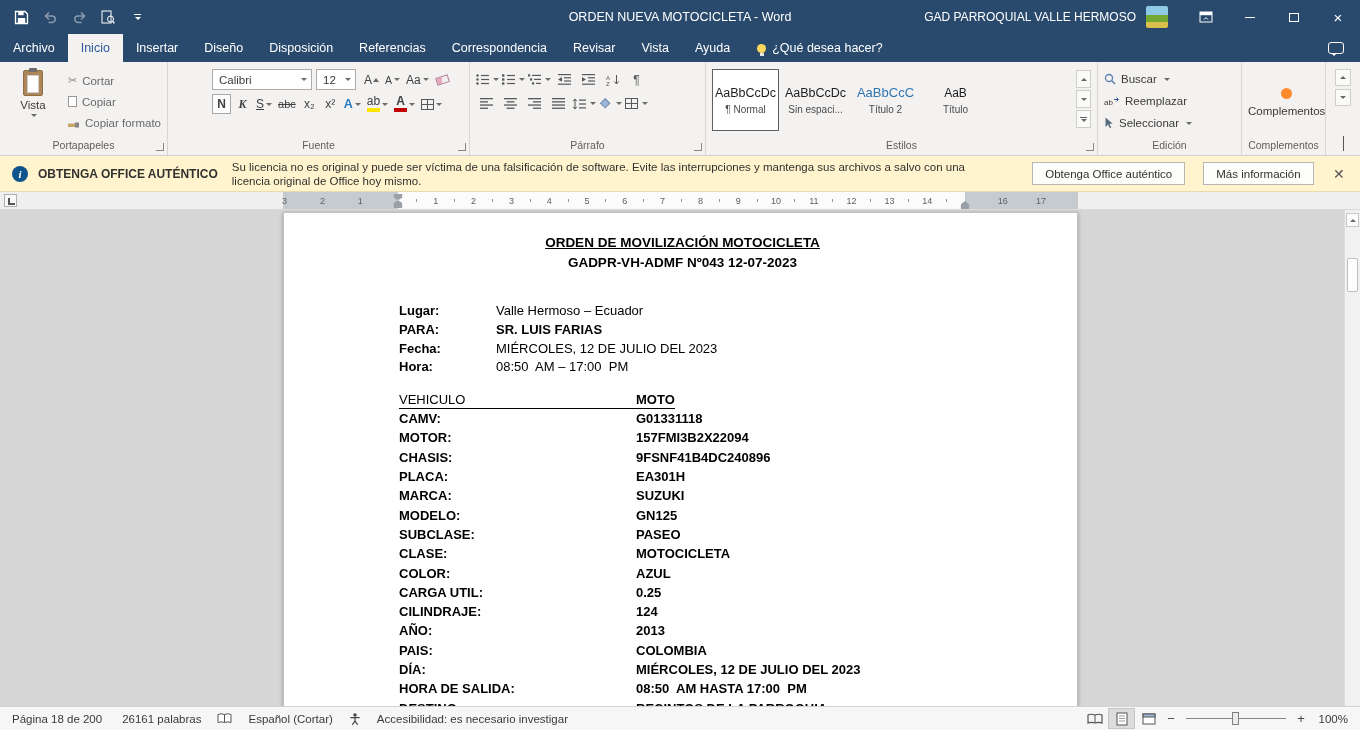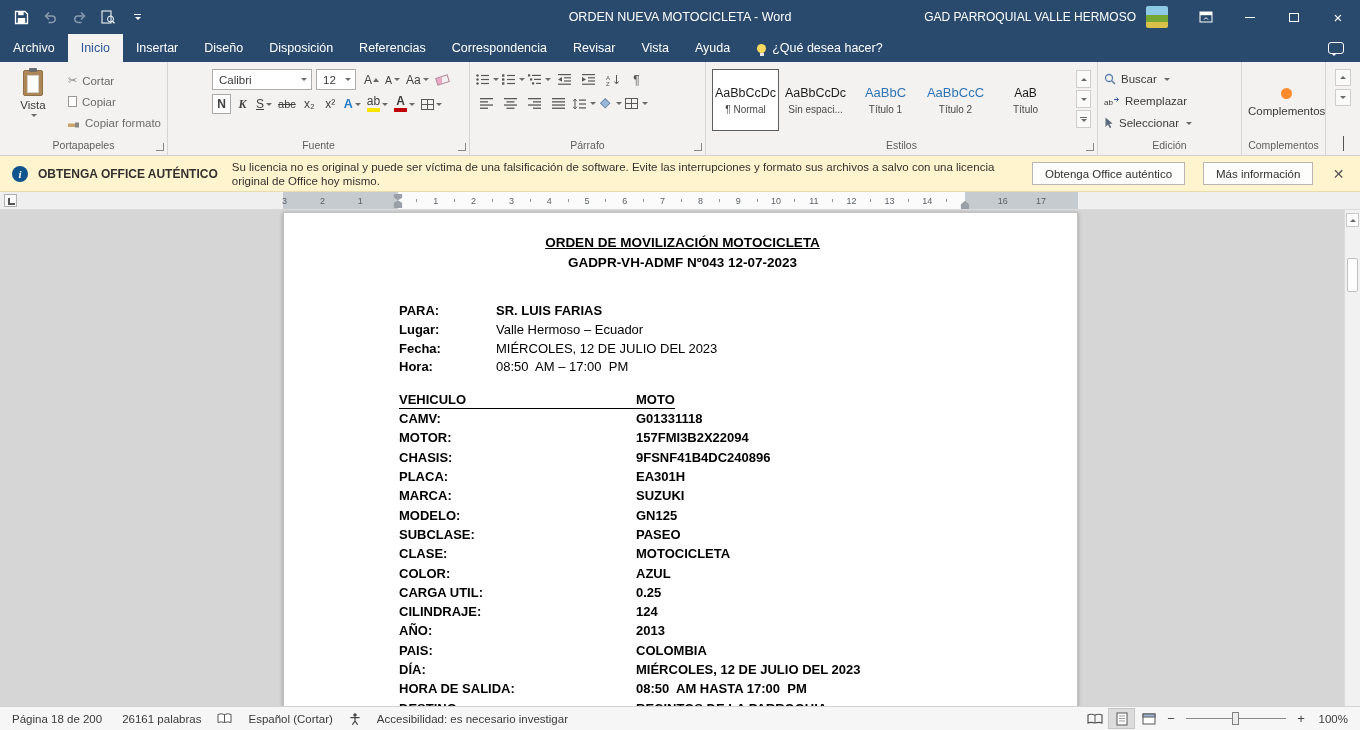--- a/index.html
+++ b/index.html
@@ -131,21 +131,21 @@
   .page { position:absolute; left:283px; top:2px; width:795px; height:560px; background:#fff; border:1px solid #c2c2c2; box-shadow:0 1px 4px rgba(0,0,0,.3); }
   .pc { padding:22px 0 0 115px; font-size:13px; color:#000; }
   .t1,.t2 { width:567px; text-align:center; font-weight:700; height:20px; font-size:13.5px; }
   .t1 { text-decoration:underline; }
   .sp28 { height:28px; } .sp14 { height:14px; }
   .dfrow { display:flex; height:18.8px; align-items:flex-start; }
   .dlabel { width:97px; font-weight:700; }
   .dvalue { white-space:pre; }
   .dvalue.b { font-weight:700; }
   .vhrow { display:flex; height:19px; }
-  .vh1 { width:237px; font-weight:700; border-bottom:1.5px solid #000; height:17px; }
+  .vh1 { width:237px; font-weight:400; border-bottom:1.5px solid #000; height:17px; }
   .vh2 { font-weight:700; border-bottom:1.5px solid #000; height:17px; }
   .trow { display:flex; height:19.3px; }
   .tlabel { width:237px; font-weight:700; }
   .tvalue { font-weight:700; white-space:pre; }
 
   .vscroll { position:absolute; right:0; top:0; width:16px; height:100%; background:#f1f1f1; border-left:1px solid #dcdcdc; }
   .varrow { width:13px; height:14px; margin:3px auto 0; background:#fdfdfd; border:1px solid #c8c8c8; display:flex; align-items:center; justify-content:center; }
   .vthumb { position:absolute; left:2px; top:48px; width:11px; height:34px; background:#fdfdfd; border:1px solid #c0c0c0; border-radius:2px; }
 
   
@@ -521,24 +521,20 @@
             <div class="styitem selected normal">
               <span class="sprev">AaBbCcDc</span>
               <span class="sname">¶ Normal</span>
             </div>
 
             <div class="styitem normal">
               <span class="sprev">AaBbCcDc</span>
               <span class="sname">Sin espaci...</span>
             </div>
 
-            <div class="styitem h1">
-              <span class="sprev">AaBbC</span>
-              <span class="sname">Título 1</span>
-            </div>
 
             <div class="styitem h2">
               <span class="sprev">AaBbCcC</span>
               <span class="sname">Título 2</span>
             </div>
 
             <div class="styitem title">
               <span class="sprev">AaB</span>
               <span class="sname">Título</span>
             </div>
@@ -611,21 +607,21 @@
           <span class="c" style="margin:0"></span>
         </span>
       <span class="railsp"></span>
       <span><span class="chev-up"></span></span>
     </div>
   </div>
 
   <div class="warnbar">
     <span class="winfo">i</span>
     <span class="wlabel">OBTENGA OFFICE AUTÉNTICO</span>
-    <span class="wmsg">Su licencia no es original y puede ser víctima de una falsificación de software. Evite las interrupciones y formato sus archivos a salvo con una licencia original de Office hoy mismo.</span>
+    <span class="wmsg">Su licencia no es original y puede ser víctima de una falsificación de software. Evite las interrupciones y mantenga sus archivos a salvo con una licencia original de Office hoy mismo.</span>
     <span class="wsp"></span>
     <span class="wbtn2">Obtenga Office auténtico</span>
     <span class="wbtn2">Más información</span>
     <span class="wclose">✕</span>
   </div>
 
   <div class="rulerrow">
     <span class="tabsel"></span>
     <div class="ruler-inner">
       <div class="rml"></div>
@@ -657,27 +653,27 @@
 
   <div class="docarea">
     <div class="page">
       <div class="pc">
         <div class="t1">ORDEN DE MOVILIZACIÓN MOTOCICLETA</div>
         <div class="t2">GADPR-VH-ADMF Nº043 12-07-2023</div>
         <div class="sp28"></div>
         <div>
 
             <div class="dfrow">
+              <span class="dlabel">Lugar:</span>
+              <span class="dvalue">Valle Hermoso – Ecuador</span>
+            </div>
+
+            <div class="dfrow">
               <span class="dlabel">PARA:</span>
               <span class="dvalue b">SR. LUIS FARIAS</span>
-            </div>
-
-            <div class="dfrow">
-              <span class="dlabel">Lugar:</span>
-              <span class="dvalue">Valle Hermoso – Ecuador</span>
             </div>
 
             <div class="dfrow">
               <span class="dlabel">Fecha:</span>
               <span class="dvalue">MIÉRCOLES, 12 DE JULIO DEL 2023</span>
             </div>
 
             <div class="dfrow">
               <span class="dlabel">Hora:</span>
               <span class="dvalue">08:50  AM – 17:00  PM</span>

